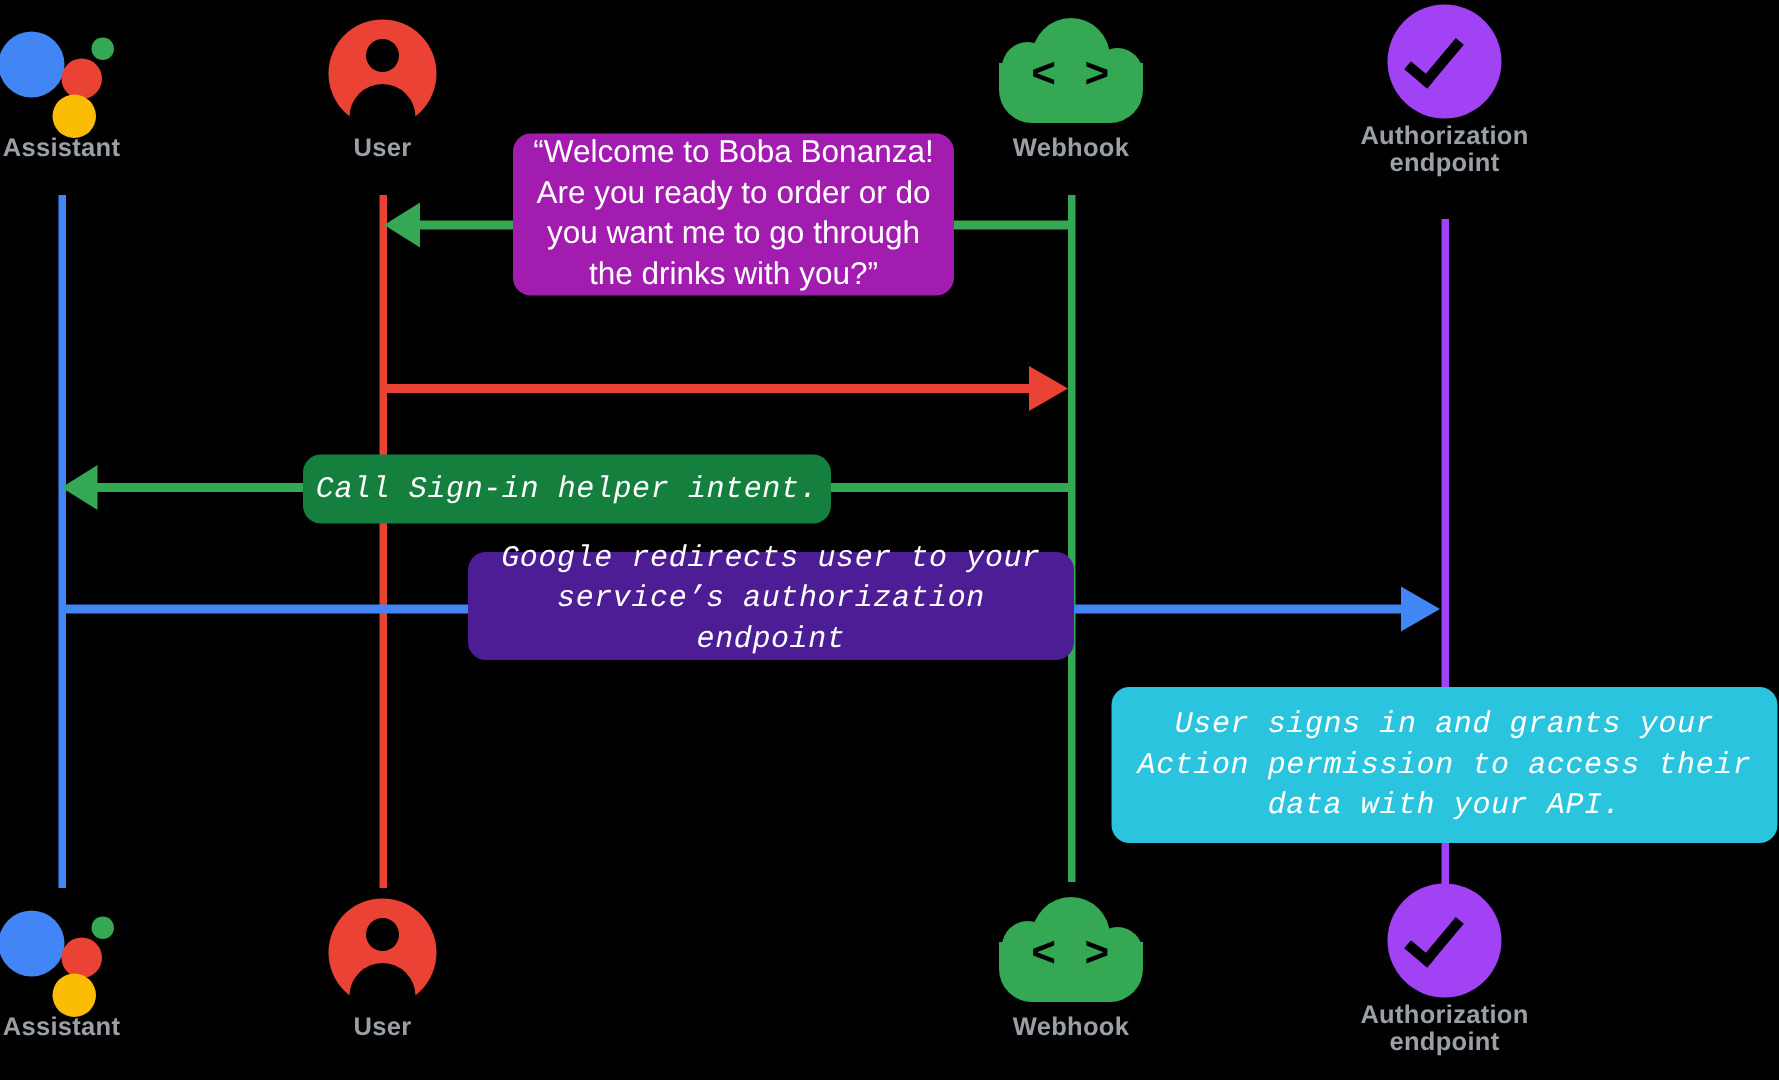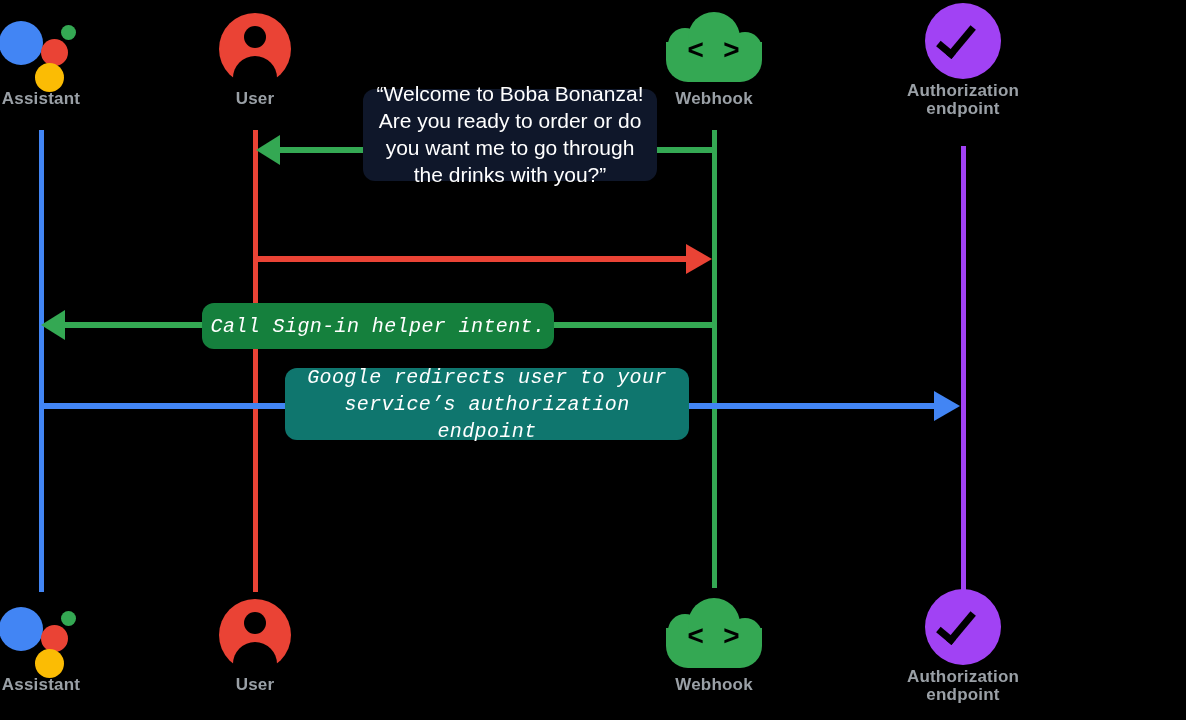--- a/index.html
+++ b/index.html
@@ -194,43 +194,48 @@
 endpoint</div>
   </div>
 
   <div class="lifeline" style="left:39px;  top:130px; height:462px; background:#4285f4;"></div>
   <div class="lifeline" style="left:253px; top:130px; height:462px; background:#ea4335;"></div>
   <div class="lifeline" style="left:712px; top:130px; height:458px; background:#34a853;"></div>
   <div class="lifeline" style="left:961px; top:146px; height:448px; background:#a142f4;"></div>
 
   <div class="hline" style="left:276px; top:147px; width:440px; background:#34a853;"></div>
   <div class="arrow-head" style="left:256px; top:135px; border-right:24px solid #34a853;"></div>
-  <div class="bubble sans" style="left:342px; top:89px; width:294px; height:92px; background:#0f172a;margin-left:21px;">
+  <div class="bubble sans" style="left:342px; top:89px; width:294px; height:108px; background:#a21caf;">
     <span style="white-space:pre-line; padding:0 10px;">“Welcome to Boba Bonanza!
 Are you ready to order or do
 you want me to go through
 the drinks with you?”</span>
   </div>
 
   <div class="hline" style="left:256px; top:256px; width:432px; background:#ea4335;"></div>
   <div class="arrow-head" style="left:686px; top:244px; border-left:26px solid #ea4335;"></div>
 
   <div class="hline" style="left:60px; top:322px; width:656px; background:#34a853;"></div>
   <div class="arrow-head" style="left:41px; top:310px; border-right:24px solid #34a853;"></div>
   <div class="bubble mono" style="left:202px; top:303px; width:352px; height:46px; background:#15803d;">
     <span>Call Sign-in helper intent.</span>
   </div>
 
   <div class="hline" style="left:40px; top:403px; width:896px; background:#4285f4;"></div>
   <div class="arrow-head" style="left:934px; top:391px; border-left:26px solid #4285f4;"></div>
-  <div class="bubble mono" style="left:285px; top:368px; width:404px; height:72px; background:#0f766e;">
+  <div class="bubble mono" style="left:312px; top:368px; width:404px; height:72px; background:#4c1d95;align-items:flex-end;">
     <span style="white-space:pre-line; padding:0 8px;">Google redirects user to your
 service’s authorization endpoint</span>
   </div>
 
+  <div class="bubble mono" style="left:741px; top:458px; width:444px; height:104px; background:#2ac4de;">
+    <span style="white-space:pre-line; padding:0 10px;">User signs in and grants your
+Action permission to access their
+data with your API.</span>
+  </div>
 
   <div class="actor" style="left:-54px; top:594px;">
     <div class="icon-wrap">
       <div class="assistant-mark">
         <i class="am-blue"></i>
         <i class="am-red"></i>
         <i class="am-green"></i>
         <i class="am-yellow"></i>
       </div>
     </div>

